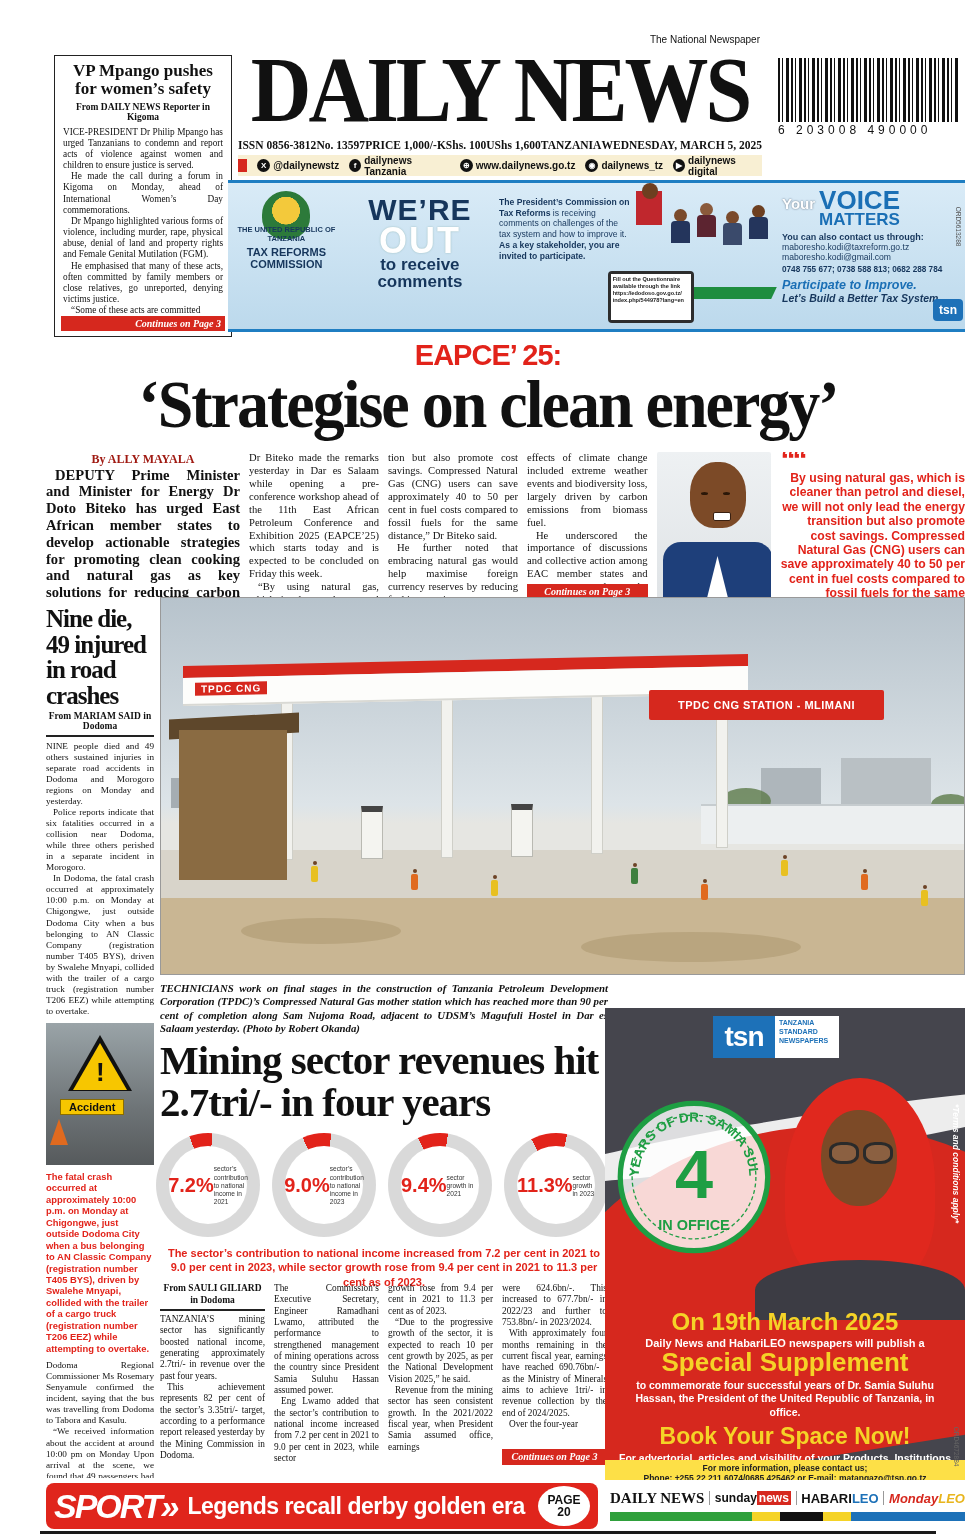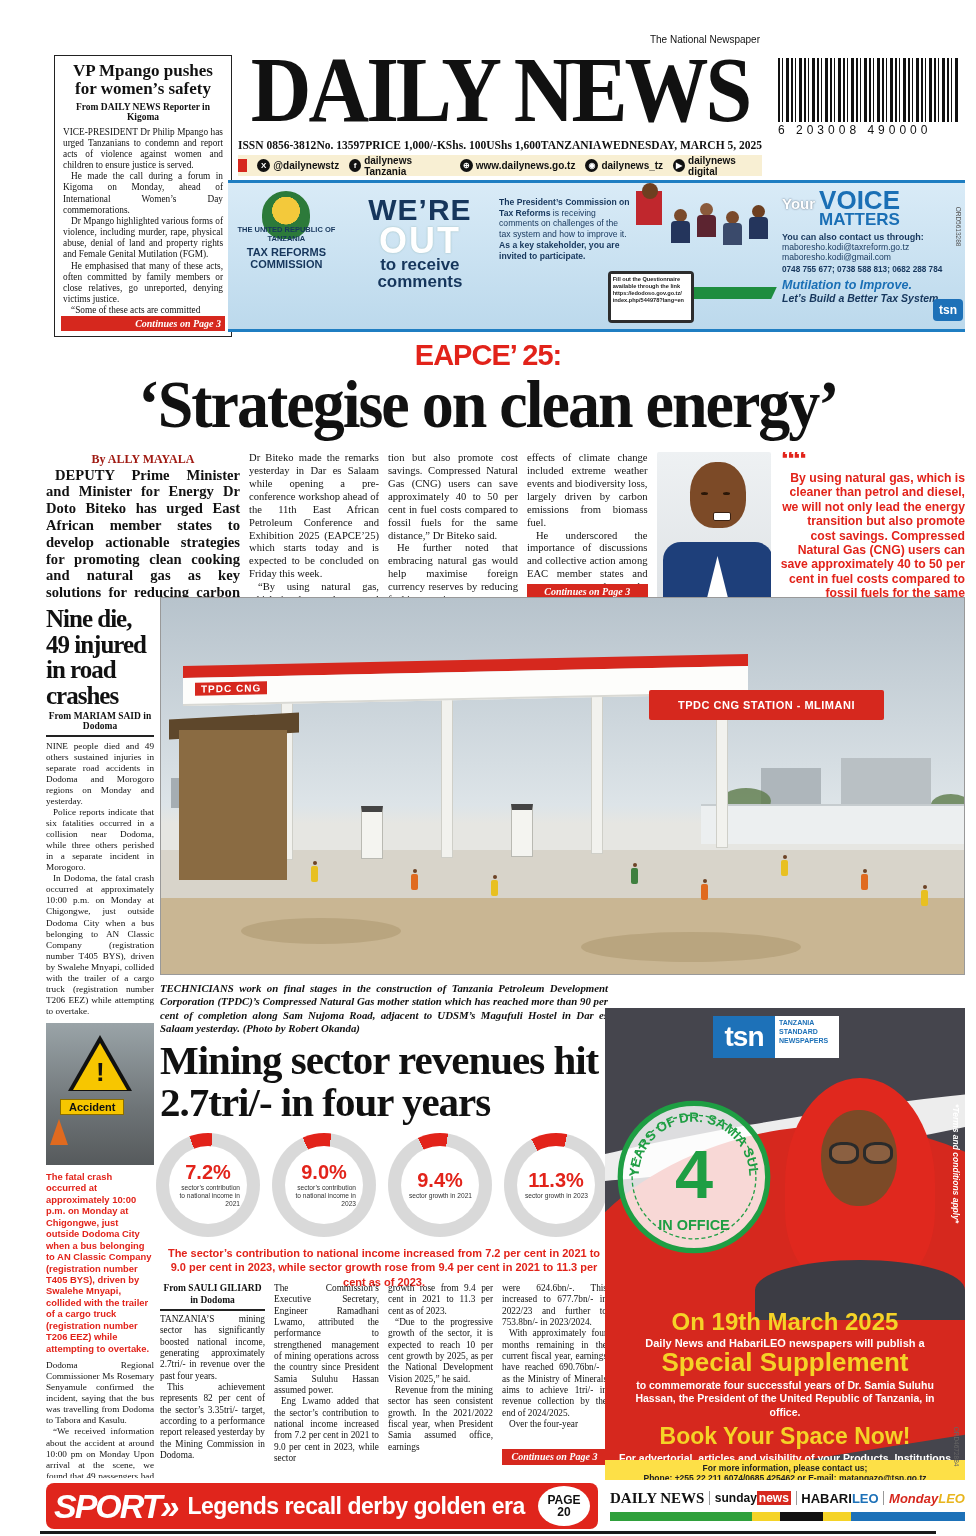--- a/index.html
+++ b/index.html
@@ -137,22 +137,22 @@
   .wk{position:absolute;width:7px;height:16px;border-radius:2px;}
   .wk::before{content:"";position:absolute;left:1.5px;top:-5px;width:4px;height:4px;border-radius:50%;background:#6d4326;}
   .wk.o{background:#e06a1f;} .wk.y{background:#e8c021;} .wk.g{background:#3f7f3f;}
 
   .caption{left:160px;top:982px;width:448px;font-weight:bold;font-style:italic;font-size:10.8px;line-height:1.25;}
 
   
   .mining-h{left:160px;top:1040px;width:448px;font-weight:bold;font-size:41px;line-height:1.02;letter-spacing:-1px;}
   .donuts{left:156px;top:1133px;width:452px;display:flex;justify-content:space-between;}
   .donut{width:104px;height:104px;border-radius:50%;position:relative;}
-  .dhole{position:absolute;inset:13px;background:#fff;border-radius:50%;display:flex;flex-direction:column;
-         align-items:center;justify-content:center;text-align:right;}
+  .dhole{position:absolute;inset:13px;background:#fff;border-radius:50%;display:flex;flex-direction:row;
+         align-items:center;justify-content:center;text-align:left;}
   .dval{color:#e2231a;font-weight:bold;font-size:20px;font-family:"Liberation Sans",sans-serif;line-height:1;}
   .dlab{font-family:"Liberation Sans",sans-serif;font-size:6.6px;line-height:1.25;color:#333;width:64px;margin-top:2px;}
   .strap{left:160px;top:1246px;width:448px;color:#e2231a;font-family:"Liberation Sans",sans-serif;font-weight:bold;
          font-size:11px;text-align:center;line-height:1.3;}
   .mcols{left:160px;top:1283px;width:448px;height:182px;display:flex;gap:9px;}
   .mcols .col{width:105px;font-size:9.3px;line-height:1.22;}
   .mcols .col p{margin:0;}
   .mcols .col p + p{text-indent:7px;}
   .m-by{font-weight:bold;font-size:9.5px;text-align:center;border-bottom:2px solid #222;padding-bottom:3px;margin-bottom:3px;}
   .mc4{position:relative;}
@@ -305,21 +305,21 @@
         <span class="voice-your">Your</span>
         <span>
             <div class="voice-big">VOICE</div>
         <div class="voice-mat">MATTERS</div>
           </span>
       </div>
       <div class="tax-contact-h">You can also contact us through:</div>
       <div class="tax-email">maboresho.kodi@taxreform.go.tz</div>
       <div class="tax-email">maboresho.kodi@gmail.com</div>
       <div class="tax-phones">0748 755 677; 0738 588 813; 0682 288 784</div>
-      <div class="tax-part">Mutilation to Improve.</div>
+      <div class="tax-part">Participate to Improve.</div>
       <div class="tax-build">Let’s Build a Better Tax System.</div>
       <div class="tsn-mini">tsn</div>
       <div class="vcode">ORD5613288</div>
     </div>
   </section>
 
   <div class="abs kicker">EAPCE’ 25:</div>
   <h1 class="abs headline" style="margin:0">‘Strategise on clean energy’</h1>
 
   <section class="abs story clip">

